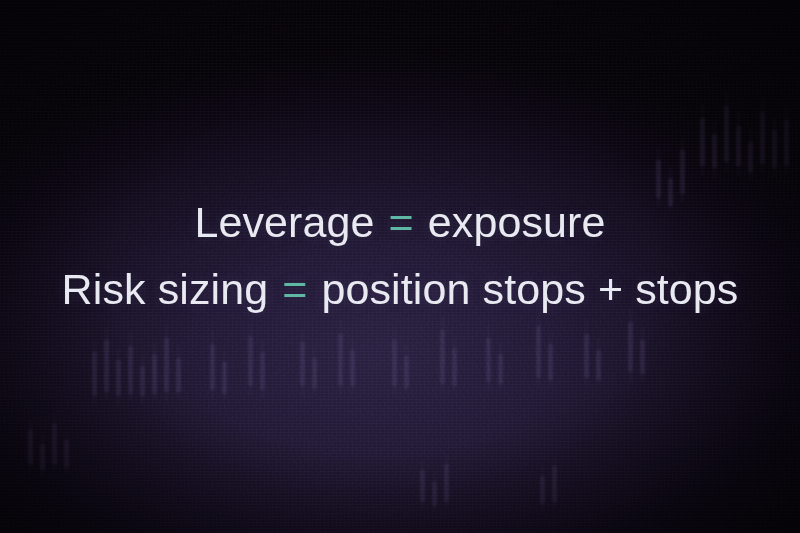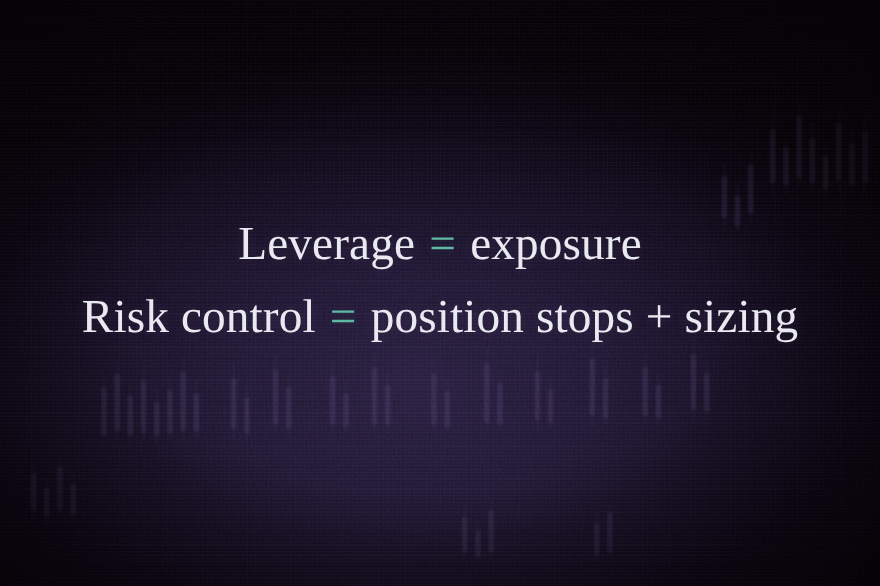--- a/index.html
+++ b/index.html
@@ -8,21 +8,21 @@
     padding: 0;
     background: #000;
   }
 
   .stage {
     position: relative;
     width: 800px;
     height: 533px;
     overflow: hidden;
     background: #0a0509;
-    font-family: Liberation Serif, serif;
+    font-family: Liberation Sans, sans-serif;
     -webkit-font-smoothing: antialiased;
   }
 
   
 
   
   .bg-base {
     position: absolute;
     inset: 0;
     background:
@@ -254,17 +254,17 @@
 
   <div class="bg-grain"></div>
 
   <div class="text-block">
 
     <div class="line line-1">
       <span>Leverage</span> <span class="eq">=</span> <span>exposure</span>
     </div>
 
     <div class="line line-2">
-      <span>Risk control</span> <span class="eq">=</span> <span>position stops</span> <span class="plus">+</span> <span>sizing</span>
+      <span>Risk sizing</span> <span class="eq">=</span> <span>position stops</span> <span class="plus">+</span> <span>stops</span>
     </div>
 
   </div>
 </div>
 
 </body></html>

